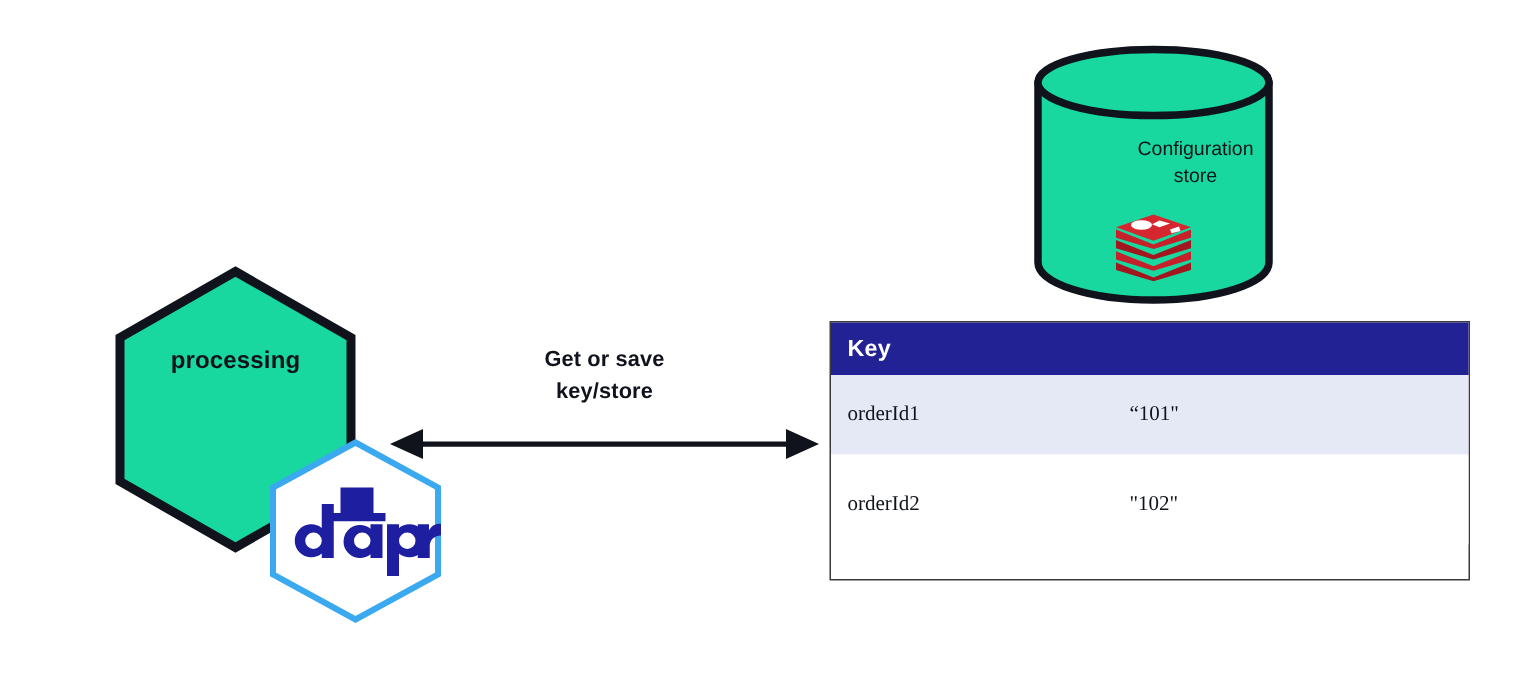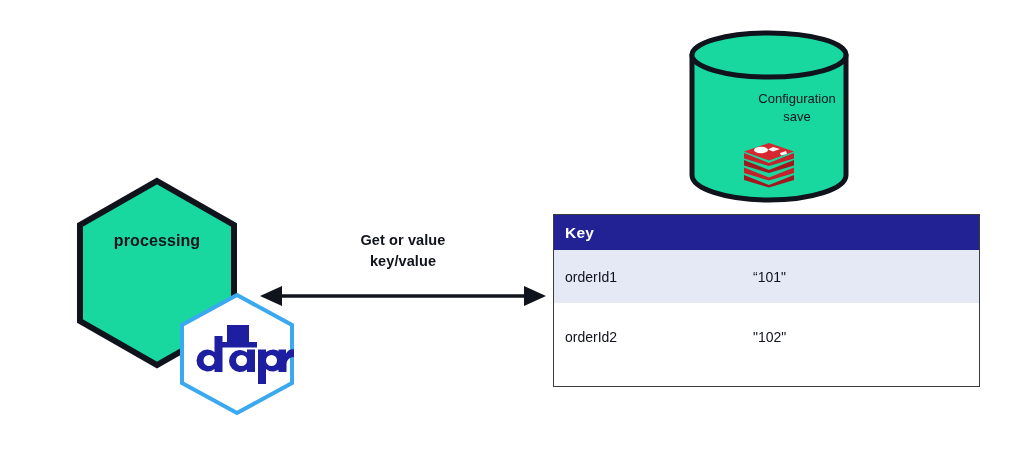--- a/index.html
+++ b/index.html
@@ -134,21 +134,21 @@
   }
   .kv-row {
     display: flex;
     align-items: center;
     background: #ffffff;
   }
   .kv-row.alt { background: #e5e8f5; }
   .kv-row.r1 { height: 53px; }
   .kv-row.r2 { height: 60px; }
   .kv-row .cell {
-    font-family: Liberation Sans, sans-serif;
+    font-family: Liberation Serif, serif;
     font-size: 14px;
     color: #10131c;
     letter-spacing: 0px;
   }
   .col-key   { width: 194px; padding-left: 11px; box-sizing: border-box; }
   .col-value { flex: 1;      padding-left: 5px;  box-sizing: border-box; }
   .kv-row.r2 .cell { position: relative; top: 4px; }
 </style>
 </head>
 <body>
@@ -187,33 +187,33 @@
   </div>
 
   <div class="arrow-wrap">
     <svg width="290" height="26" viewBox="0 0 290 26" xmlns="http://www.w3.org/2000/svg">
       <line x1="16" y1="13" x2="274" y2="13" stroke="#10131c" stroke-width="3.5"></line>
       <polygon points="2,13 24,3 24,23" fill="#10131c"></polygon>
       <polygon points="288,13 266,3 266,23" fill="#10131c"></polygon>
     </svg>
   </div>
   <div class="arrow-label">
-    <div>Get or value</div>
-    <div>key/value</div>
+    <div>Get or save</div>
+    <div>key/store</div>
   </div>
 
   <div class="cylinder">
     <svg width="162" height="172" viewBox="0 0 162 172" xmlns="http://www.w3.org/2000/svg">
       <path d="M4,25 L4,145 a77,25 0 0 0 154,0 L158,25 Z" fill="#18d79f" stroke="#10131c" stroke-width="5" stroke-linejoin="round"></path>
       <ellipse cx="81" cy="25" rx="77" ry="22" fill="#18d79f" stroke="#10131c" stroke-width="5"></ellipse>
     </svg>
   </div>
   <div class="cylinder-label">
     <div>Configuration</div>
-    <div>save</div>
+    <div>store</div>
   </div>
 
   <div class="redis-icon">
     <svg width="54" height="46" viewBox="0 0 54 46" xmlns="http://www.w3.org/2000/svg">
       <g>
         <path d="M2,33 L27,43 L52,33 L52,38 L27,45.5 L2,38 Z" fill="#a3161d"></path>
         <path d="M2,25.5 L27,35.5 L52,25.5 L52,31 L27,38.5 L2,31 Z" fill="#c6202a"></path>
         <path d="M2,18 L27,28 L52,18 L52,23.5 L27,31 L2,23.5 Z" fill="#a3161d"></path>
         <path d="M2,11 L27,21 L52,11 L52,16.5 L27,24 L2,16.5 Z" fill="#c6202a"></path>
         <path d="M27,1 L52,9.5 L27,18.5 L2,9.5 Z" fill="#d6262f"></path>

